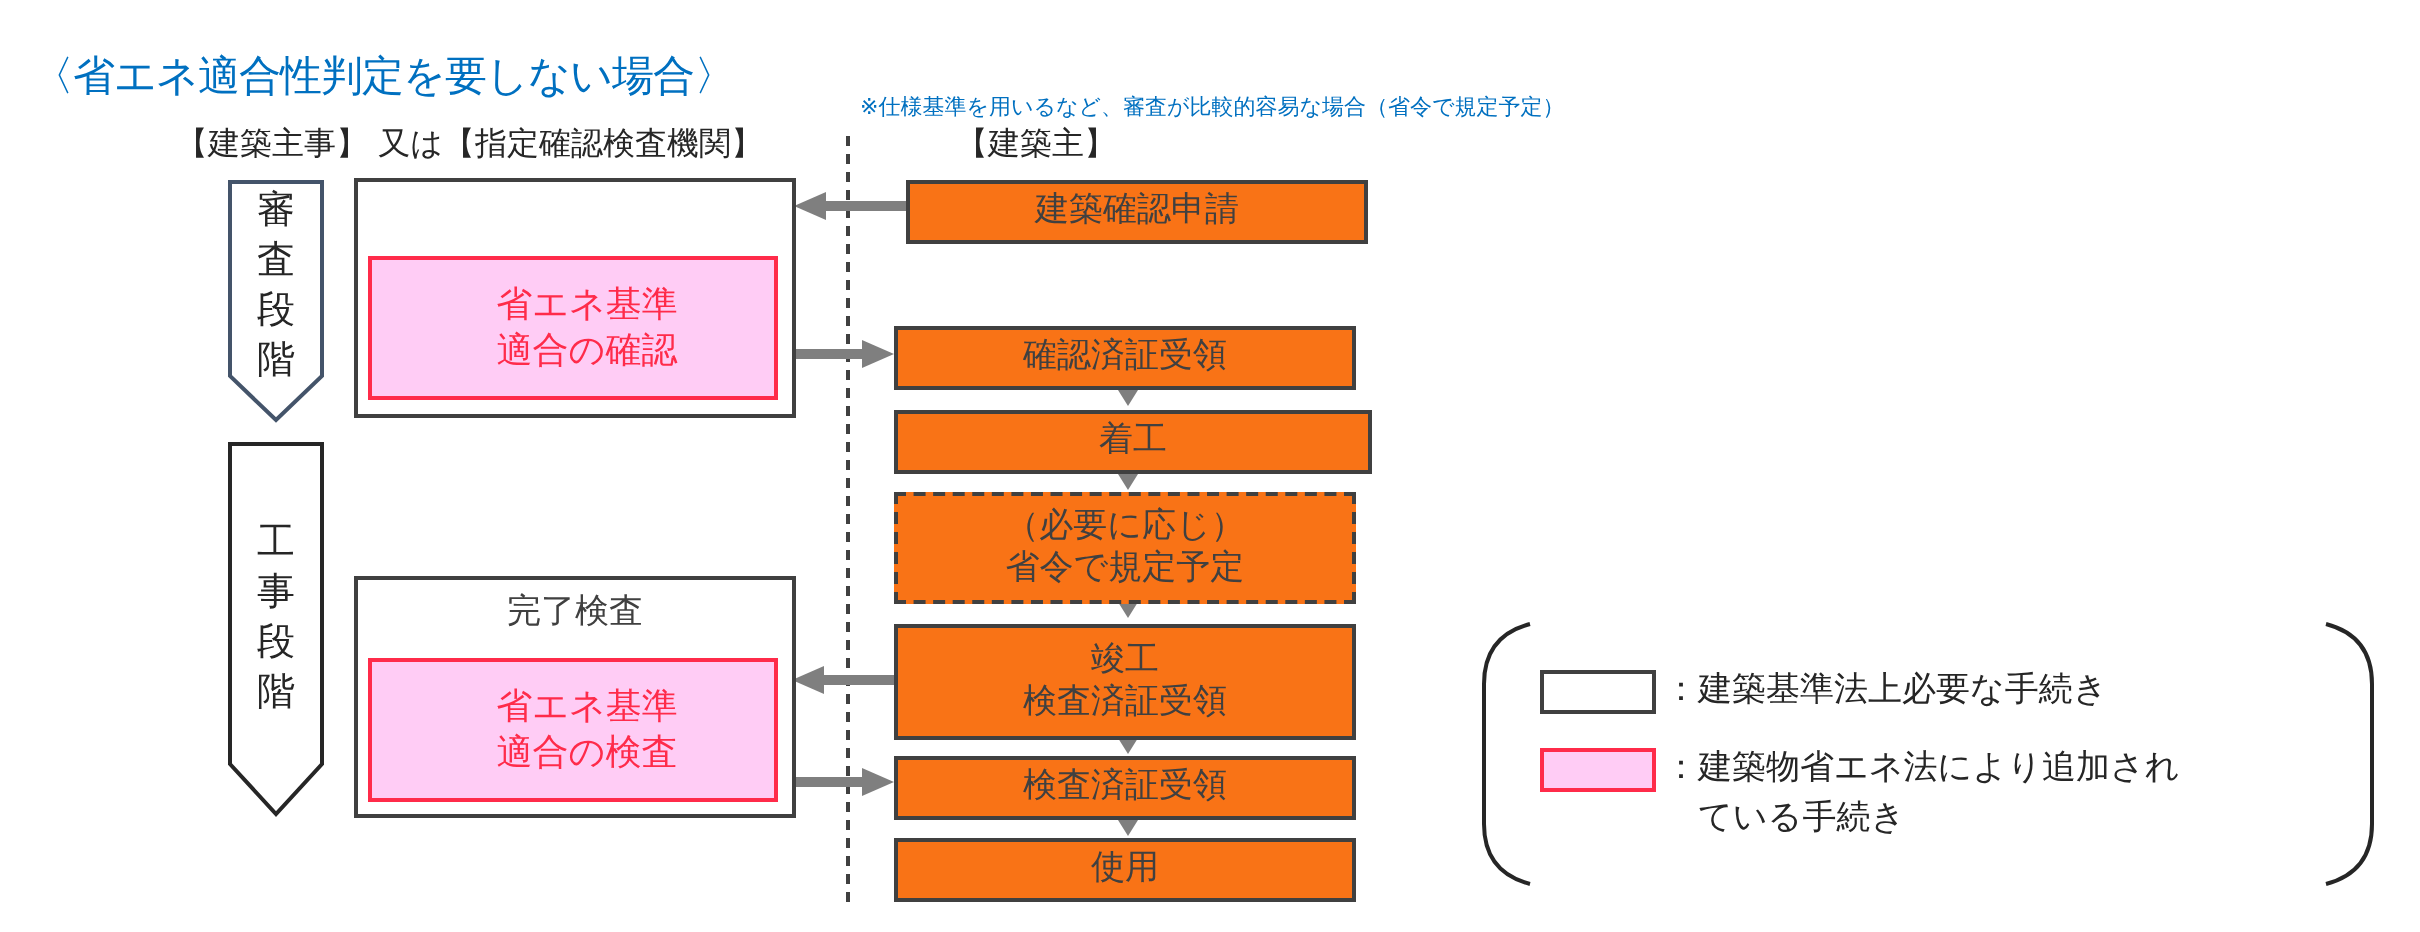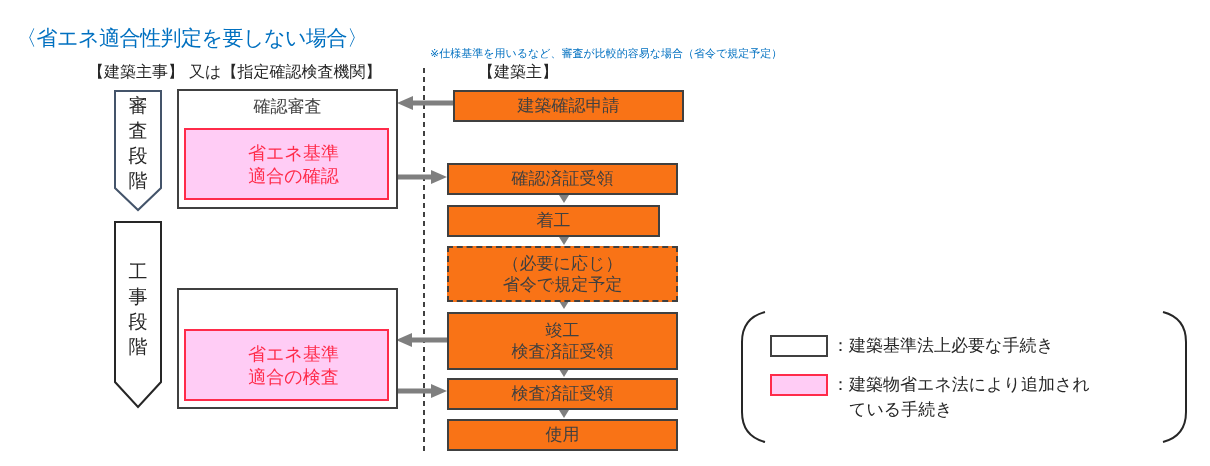--- a/index.html
+++ b/index.html
@@ -76,45 +76,45 @@
   <div class="stage-text" style="top:75px;">階</div>
 </div>
 <div class="stage" style="left:115px; top:259px; width:46px; height:100px;">
   <div class="stage-text" style="top:0;">工</div>
   <div class="stage-text" style="top:25px;">事</div>
   <div class="stage-text" style="top:50px;">段</div>
   <div class="stage-text" style="top:75px;">階</div>
 </div>
 
 <div class="outer" style="left:177px; top:89px; width:221px; height:120px;">
-  <div class="outer-label">確認審査</div>
   <div class="pink" style="left:5px; top:37px; width:205px; height:72px;">
     <div>
       <div>省エネ基準</div>
       <div>適合の確認</div>
     </div>
   </div>
 </div>
 
 <div class="outer" style="left:177px; top:288px; width:221px; height:121px;">
+  <div class="outer-label">完了検査</div>
   <div class="pink" style="left:5px; top:39px; width:205px; height:72px;">
     <div>
       <div>省エネ基準</div>
       <div>適合の検査</div>
     </div>
   </div>
 </div>
 
 <div class="box" style="left:453px; top:90px; width:231px; height:32px;">
   <span>建築確認申請</span>
 </div>
 <div class="box" style="left:447px; top:163px; width:231px; height:32px;">
   <span>確認済証受領</span>
 </div>
-<div class="box" style="left:447px; top:205px; width:213px; height:32px;">
+<div class="box" style="left:447px; top:205px; width:239px; height:32px;">
   <span>着工</span>
 </div>
 <div class="box dashed" style="left:447px; top:246px; width:231px; height:56px;">
   <div>
     <div>（必要に応じ）</div>
     <div>省令で規定予定</div>
   </div>
 </div>
 <div class="box" style="left:447px; top:312px; width:231px; height:58px;">
   <div>

